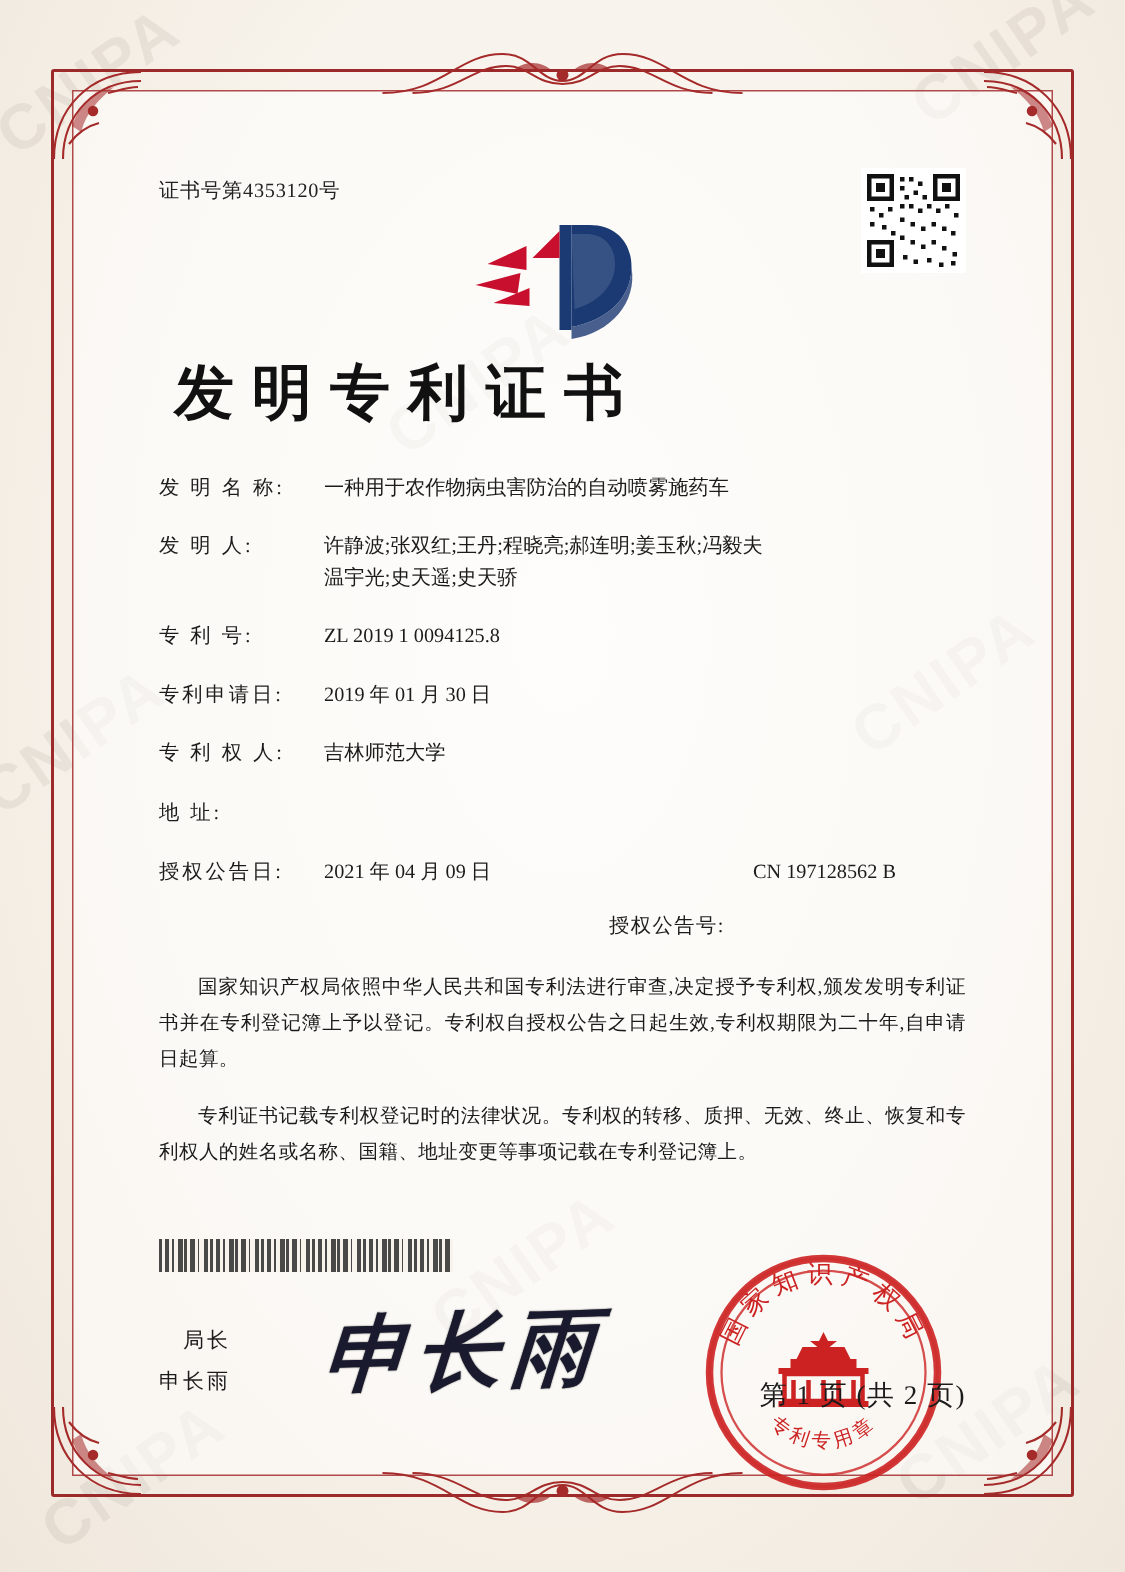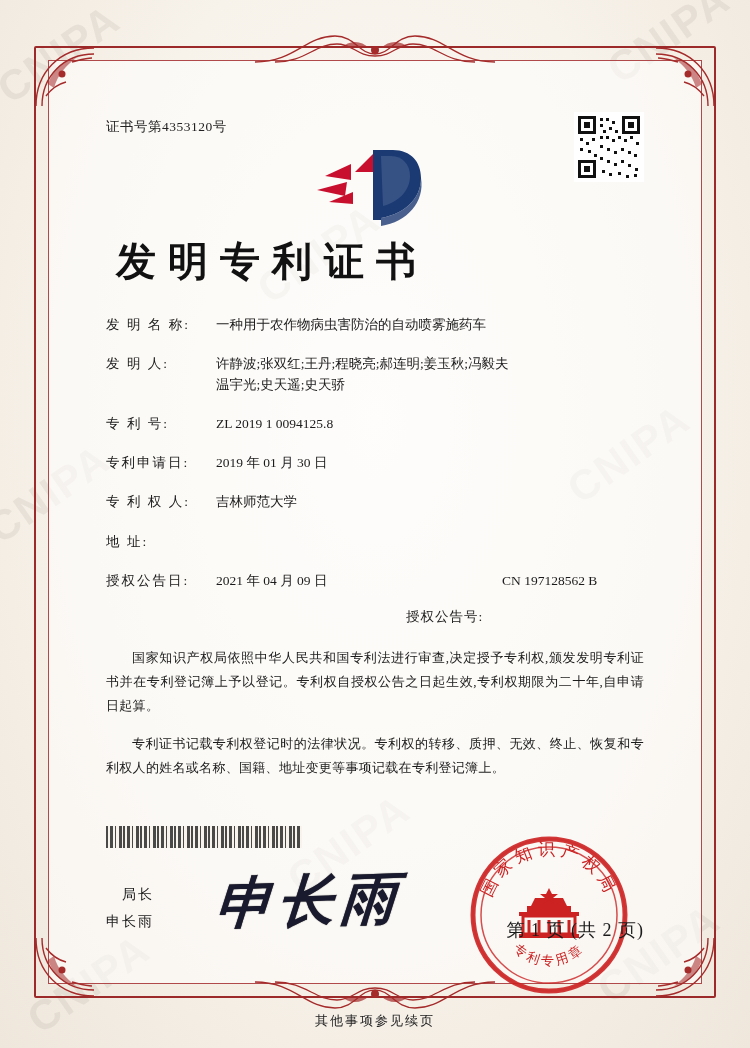--- a/index.html
+++ b/index.html
@@ -351,14 +351,13 @@
             </g>
             <circle cx="81" cy="81" r="76" fill="none" stroke="#cc2222" stroke-width="2" opacity=".35"></circle>
           </svg>
         </div>
       </div>
 
       <div class="page-num">第 1 页 (共 2 页)</div>
     </div>
   </div>
 
-  <div class="footer-note">其他事项参见续页</div>
 </div>
 
 </body></html>

